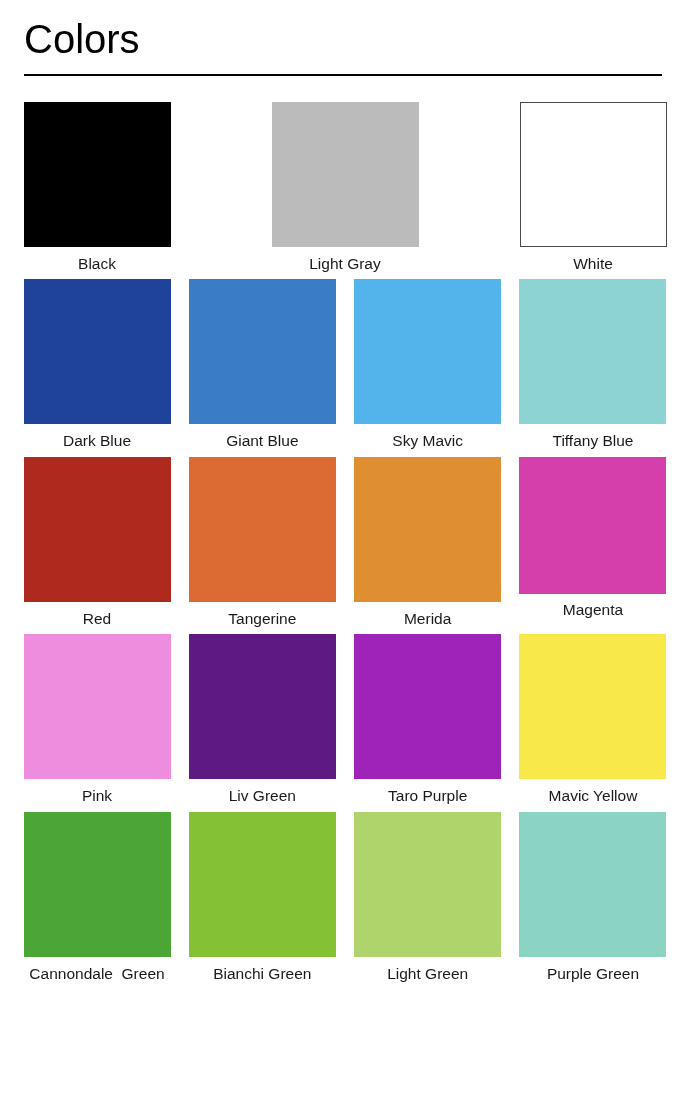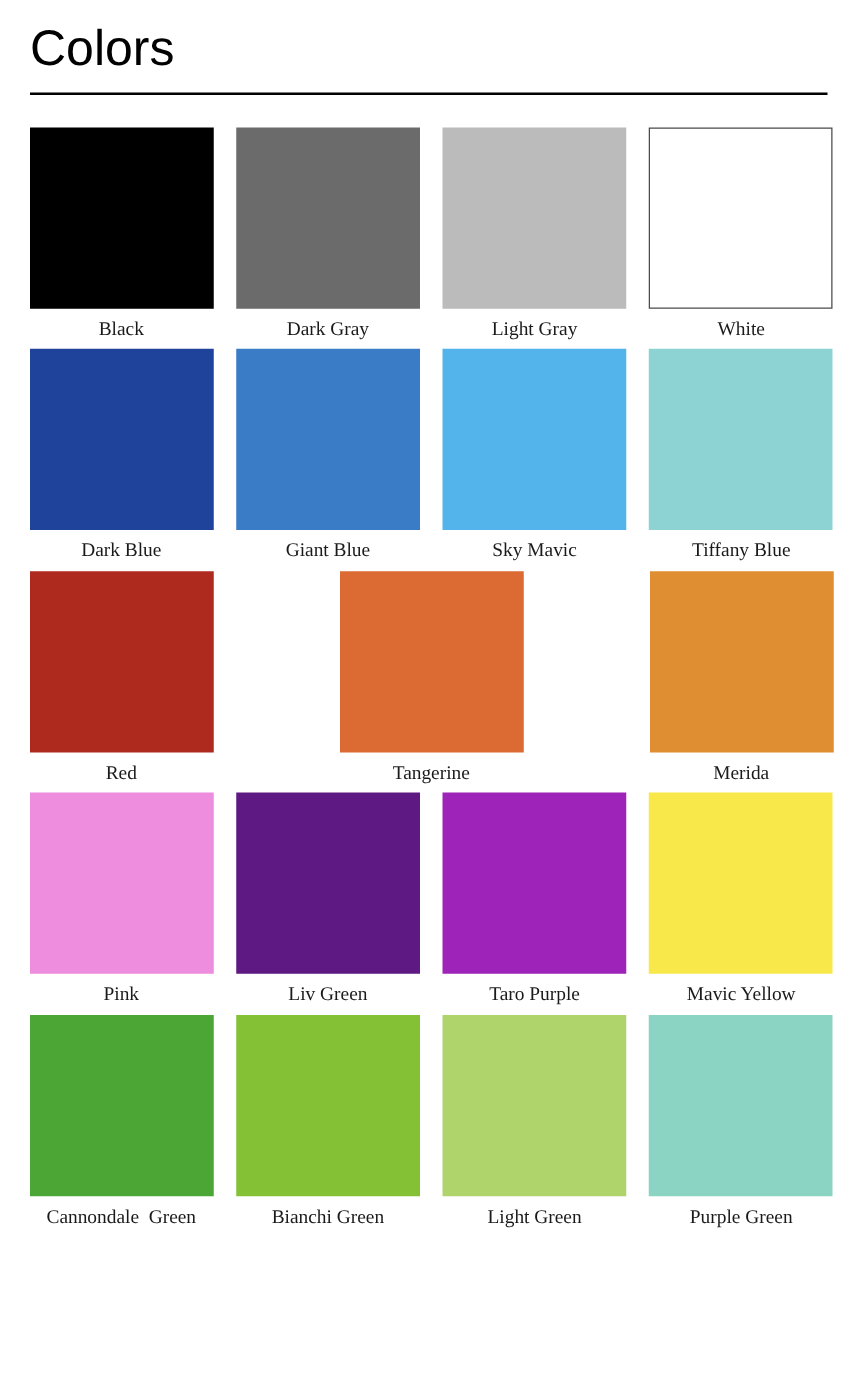--- a/index.html
+++ b/index.html
@@ -51,21 +51,20 @@
     display: flex;
     justify-content: space-between;
     align-items: flex-start;
     margin-bottom: 6px;
   }
   .swatch-cell {
     width: 150px;
     display: flex;
     flex-direction: column;
     align-items: center;
-    font-family: Liberation Serif, serif;
   }
   .swatch-chip {
     width: 147px;
     height: 145px;
     display: block;
   }
   .swatch-chip.bordered {
     width: 145px;
     height: 143px;
     border: 1px solid #4a4a4a;
@@ -93,24 +92,20 @@
     <div class="title-rule"></div>
   </div>
 
   <div class="palette">
       <div class="swatch-row">
         <div class="swatch-cell">
           <div class="swatch-chip" style="background-color: rgb(0, 0, 0);"></div>
           <div class="swatch-label">Black</div>
         </div>
         <div class="swatch-cell">
-          <div class="swatch-chip" style="background-color: rgb(107, 107, 107);"></div>
-          <div class="swatch-label">Dark Gray</div>
-        </div>
-        <div class="swatch-cell">
           <div class="swatch-chip" style="background-color: rgb(187, 187, 187);"></div>
           <div class="swatch-label">Light Gray</div>
         </div>
         <div class="swatch-cell">
           <div class="swatch-chip bordered" style="background-color: rgb(255, 255, 255);"></div>
           <div class="swatch-label">White</div>
         </div>
       </div>
       <div class="swatch-row">
         <div class="swatch-cell">
@@ -135,20 +130,24 @@
           <div class="swatch-chip" style="background-color: rgb(175, 42, 30);"></div>
           <div class="swatch-label">Red</div>
         </div>
         <div class="swatch-cell">
           <div class="swatch-chip" style="background-color: rgb(220, 107, 51);"></div>
           <div class="swatch-label">Tangerine</div>
         </div>
         <div class="swatch-cell">
           <div class="swatch-chip" style="background-color: rgb(223, 142, 50);"></div>
           <div class="swatch-label">Merida</div>
+        </div>
+        <div class="swatch-cell label-high">
+          <div class="swatch-chip" style="background-color: rgb(212, 63, 171);"></div>
+          <div class="swatch-label">Magenta</div>
         </div>
       </div>
       <div class="swatch-row">
         <div class="swatch-cell">
           <div class="swatch-chip" style="background-color: rgb(238, 140, 222);"></div>
           <div class="swatch-label">Pink</div>
         </div>
         <div class="swatch-cell">
           <div class="swatch-chip" style="background-color: rgb(95, 25, 131);"></div>
           <div class="swatch-label">Liv Green</div>

